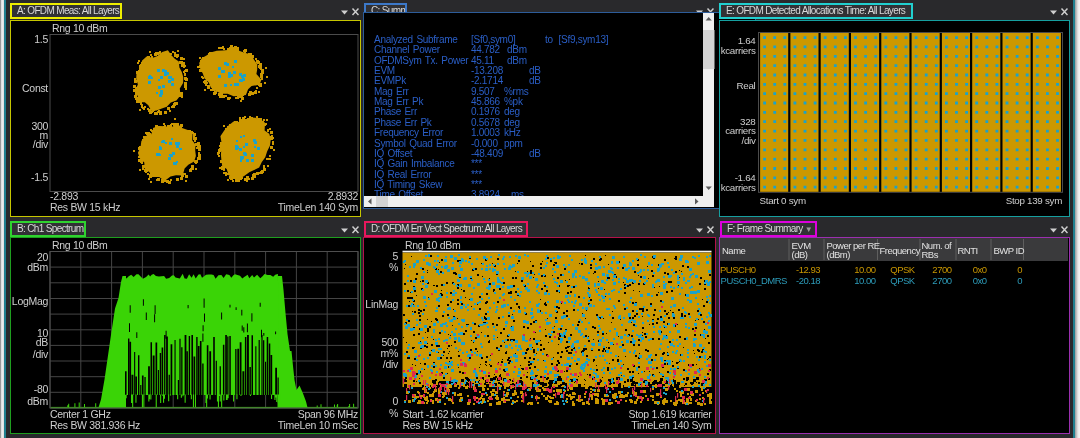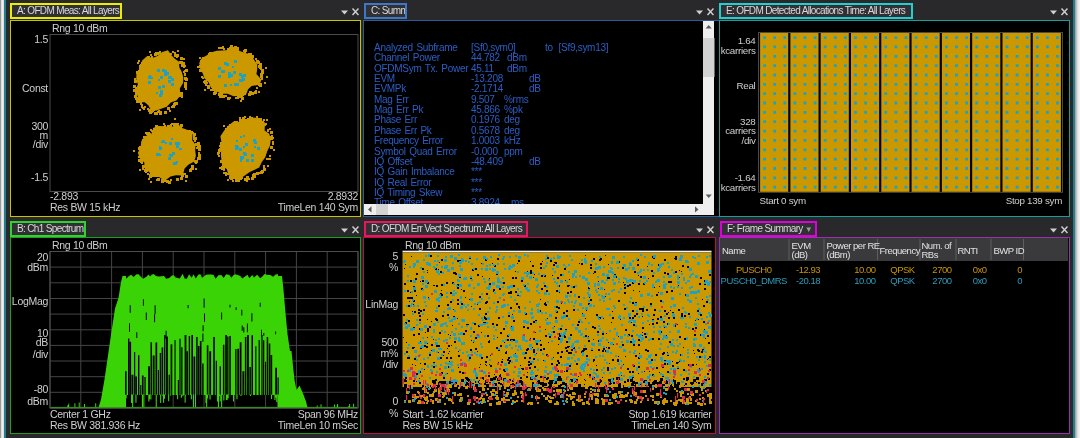--- a/index.html
+++ b/index.html
@@ -47,21 +47,21 @@
       <text x="39" y="189.5" fill="#cfcfcf" font-size="10.5px">Res BW 15 kHz</text>
       <text x="347" y="189.5" fill="#cfcfcf" font-size="10.5px" text-anchor="end">TimeLen 140  Sym</text>
     </svg>
   </div>
 
 <div class="tb" style="left:364px;top:3px;width:43px;border-color:#3c78c8">C: Summary</div>
 <svg style="position:absolute;left:688px;top:6px" width="26" height="12" viewBox="0 0 26 12">
       <path d="M8 4.5h7l-3.5 4z" fill="#cfcfcf"></path>
       <path d="M19.5 2.5 L25.5 9 M25.5 2.5 L19.5 9" stroke="#cfcfcf" stroke-width="1.5"></path>
     </svg>
-<div class="ct" style="left:363px;top:20px;width:393px;border-color:#2d5c99">
+<div class="ct" style="left:363px;top:12px;width:393px;border-color:#2d5c99">
     <div style="position:absolute;left:0;top:0;width:350px;height:194px;color:#2a5ec6;font-size:10px;letter-spacing:-0.28px;word-spacing:1px;white-space:nowrap">
       <span style="position:absolute;left:10px;top:21.0px">Analyzed  Subframe</span>
       <span style="position:absolute;left:107px;top:21.0px">[Sf0,sym0]</span>
       <span style="position:absolute;left:181px;top:21.0px">to</span>
       <span style="position:absolute;left:194.5px;top:21.0px">[Sf9,sym13]</span>
       <span style="position:absolute;left:10px;top:31.4px">Channel  Power</span>
       <span style="position:absolute;left:107px;top:31.4px">44.782</span>
       <span style="position:absolute;left:143px;top:31.4px">dBm</span>
       <span style="position:absolute;left:10px;top:41.7px">OFDMSym  Tx.  Power</span>
       <span style="position:absolute;left:107px;top:41.7px">45.11</span>
@@ -230,21 +230,21 @@
         </svg>
       <span style="position:absolute;left:2px;top:8px">Name</span>
       <span style="position:absolute;left:71.5px;top:3px">EVM<br>(dB)</span>
       <span style="position:absolute;left:106.5px;top:3px">Power per RE<br>(dBm)</span>
       <span style="position:absolute;left:159.5px;top:8px">Frequency</span>
       <span style="position:absolute;left:201.5px;top:3px">Num. of<br>RBs</span>
       <span style="position:absolute;left:237.5px;top:8px">RNTI</span>
       <span style="position:absolute;left:273.5px;top:8px">BWP ID</span>
     </div>
       <div style="position:absolute;left:0;top:0;color:#c89600">
-        <span style="position:absolute;top:26px;left:0;width:67.5px;text-align:center">PUSCH0</span>
+        <span style="position:absolute;top:26px;left:0;width:67.5px;text-align:left">PUSCH0</span>
         <span style="position:absolute;top:26px;left:0;width:100px;text-align:right">-12.93</span>
         <span style="position:absolute;top:26px;left:0;width:155.5px;text-align:right">10.00</span>
         <span style="position:absolute;top:26px;left:160px;width:45px;text-align:center">QPSK</span>
         <span style="position:absolute;top:26px;left:0;width:231.5px;text-align:right">2700</span>
         <span style="position:absolute;top:26px;left:0;width:266.5px;text-align:right">0x0</span>
         <span style="position:absolute;top:26px;left:0;width:302px;text-align:right">0</span>
       </div>
       <div style="position:absolute;left:0;top:0;color:#2d9cba">
         <span style="position:absolute;top:36.5px;left:0;width:67.5px;text-align:center">PUSCH0_DMRS</span>
         <span style="position:absolute;top:36.5px;left:0;width:100px;text-align:right">-20.18</span>

